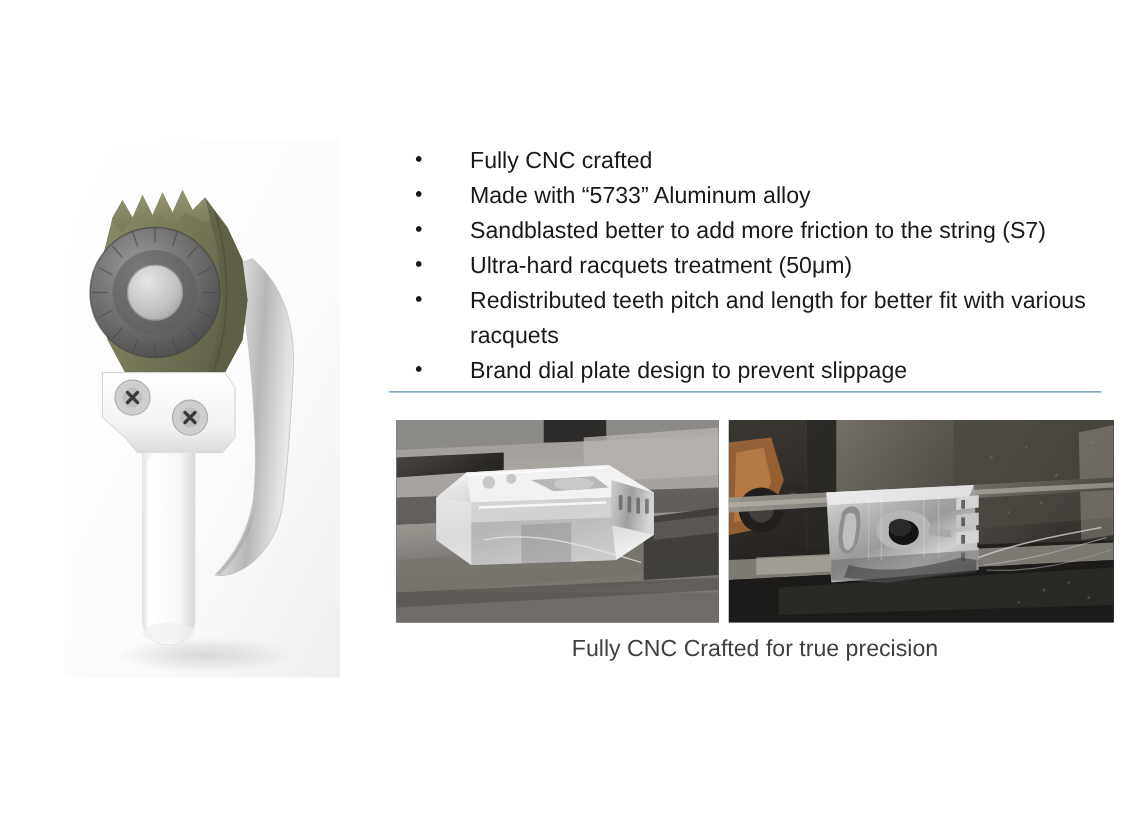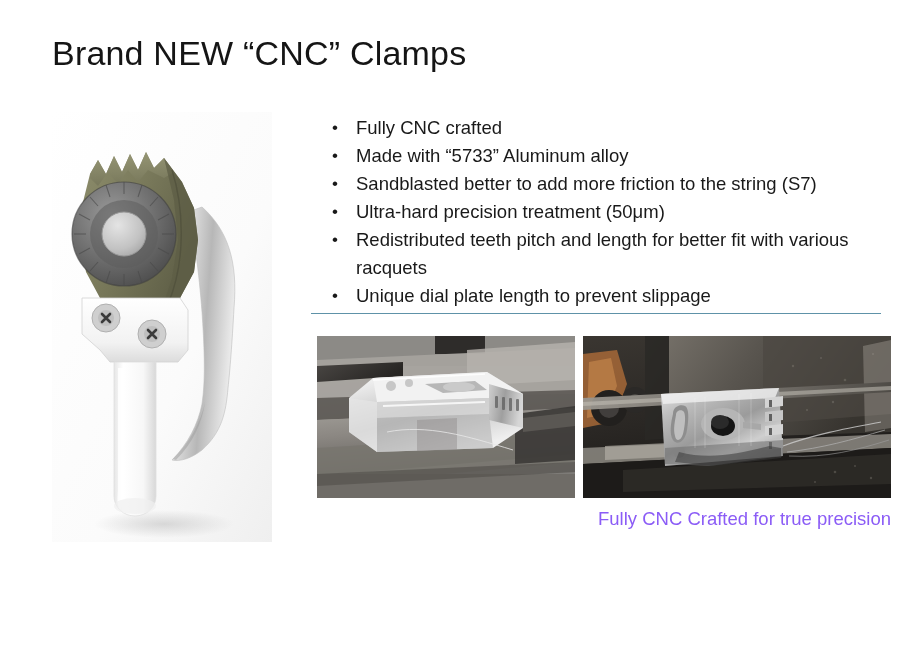--- a/index.html
+++ b/index.html
@@ -26,52 +26,51 @@
   }
   .bullet{
     display:flex;align-items:flex-start;
     font-size:18.5px;line-height:28px;color:#191919;
     margin-bottom:0px;
   }
   .bullet .dot{
     width:24px;flex:0 0 24px;
     font-size:17px;line-height:28px;color:#191919;
   }
-  .bullet .btext{flex:1 1 auto;}
+  .bullet .btext{flex:1 1 auto;margin-left:20px;}
 
   
   .divider{
     position:absolute;left:311px;top:313px;width:570px;height:1px;
     background:#5e92a8;
   }
 
   
   .photo-row{position:absolute;left:317px;top:336px;width:574px;height:162px;}
   .photo{position:absolute;top:0;height:162px;overflow:hidden;background:#2b2b2b;}
   .photo-left{left:0;width:258px;}
   .photo-right{left:266px;width:308px;}
 
   .caption{
     position:absolute;left:317px;top:508px;width:574px;
-    text-align:right;font-size:18.5px;color:#8b5cf6;
+    text-align:center;font-size:18.5px;color:#404040;
   }
 
   
   .product{
     position:absolute;left:52px;top:112px;width:220px;height:430px;
     background:linear-gradient(160deg,#ffffff 0%,#fdfdfd 45%,#f3f3f3 100%);
     overflow:hidden;
   }
 </style>
 </head>
 <body>
 
 <div class="slide">
 
-  <div class="title">Brand NEW “CNC” Clamps</div>
 
   <div class="product">
     <svg width="220" height="430" viewBox="0 0 220 430">
       <defs>
         <linearGradient id="bg" x1="0" y1="0" x2="1" y2="1">
           <stop offset="0%" stop-color="#ffffff"></stop>
           <stop offset="60%" stop-color="#fbfbfb"></stop>
           <stop offset="100%" stop-color="#efefef"></stop>
         </linearGradient>
         <linearGradient id="olive" x1="0" y1="0" x2="1" y2="0.6">
@@ -188,29 +187,29 @@
     <div class="bullet">
       <span class="dot">•</span>
       <span class="btext">Made with “5733” Aluminum alloy</span>
     </div>
     <div class="bullet">
       <span class="dot">•</span>
       <span class="btext">Sandblasted better to add more friction to the string (S7)</span>
     </div>
     <div class="bullet">
       <span class="dot">•</span>
-      <span class="btext">Ultra-hard precision treatment (50μm)</span>
+      <span class="btext">Ultra-hard racquets treatment (50μm)</span>
     </div>
     <div class="bullet">
       <span class="dot">•</span>
       <span class="btext">Redistributed teeth pitch and length for better fit with various racquets</span>
     </div>
     <div class="bullet">
       <span class="dot">•</span>
-      <span class="btext">Unique dial plate length to prevent slippage</span>
+      <span class="btext">Brand dial plate design to prevent slippage</span>
     </div>
   </div>
 
   <div class="divider"></div>
 
   <div class="photo-row">
 
     <div class="photo photo-left">
       <svg width="258" height="162" viewBox="0 0 258 162">
         <defs>

